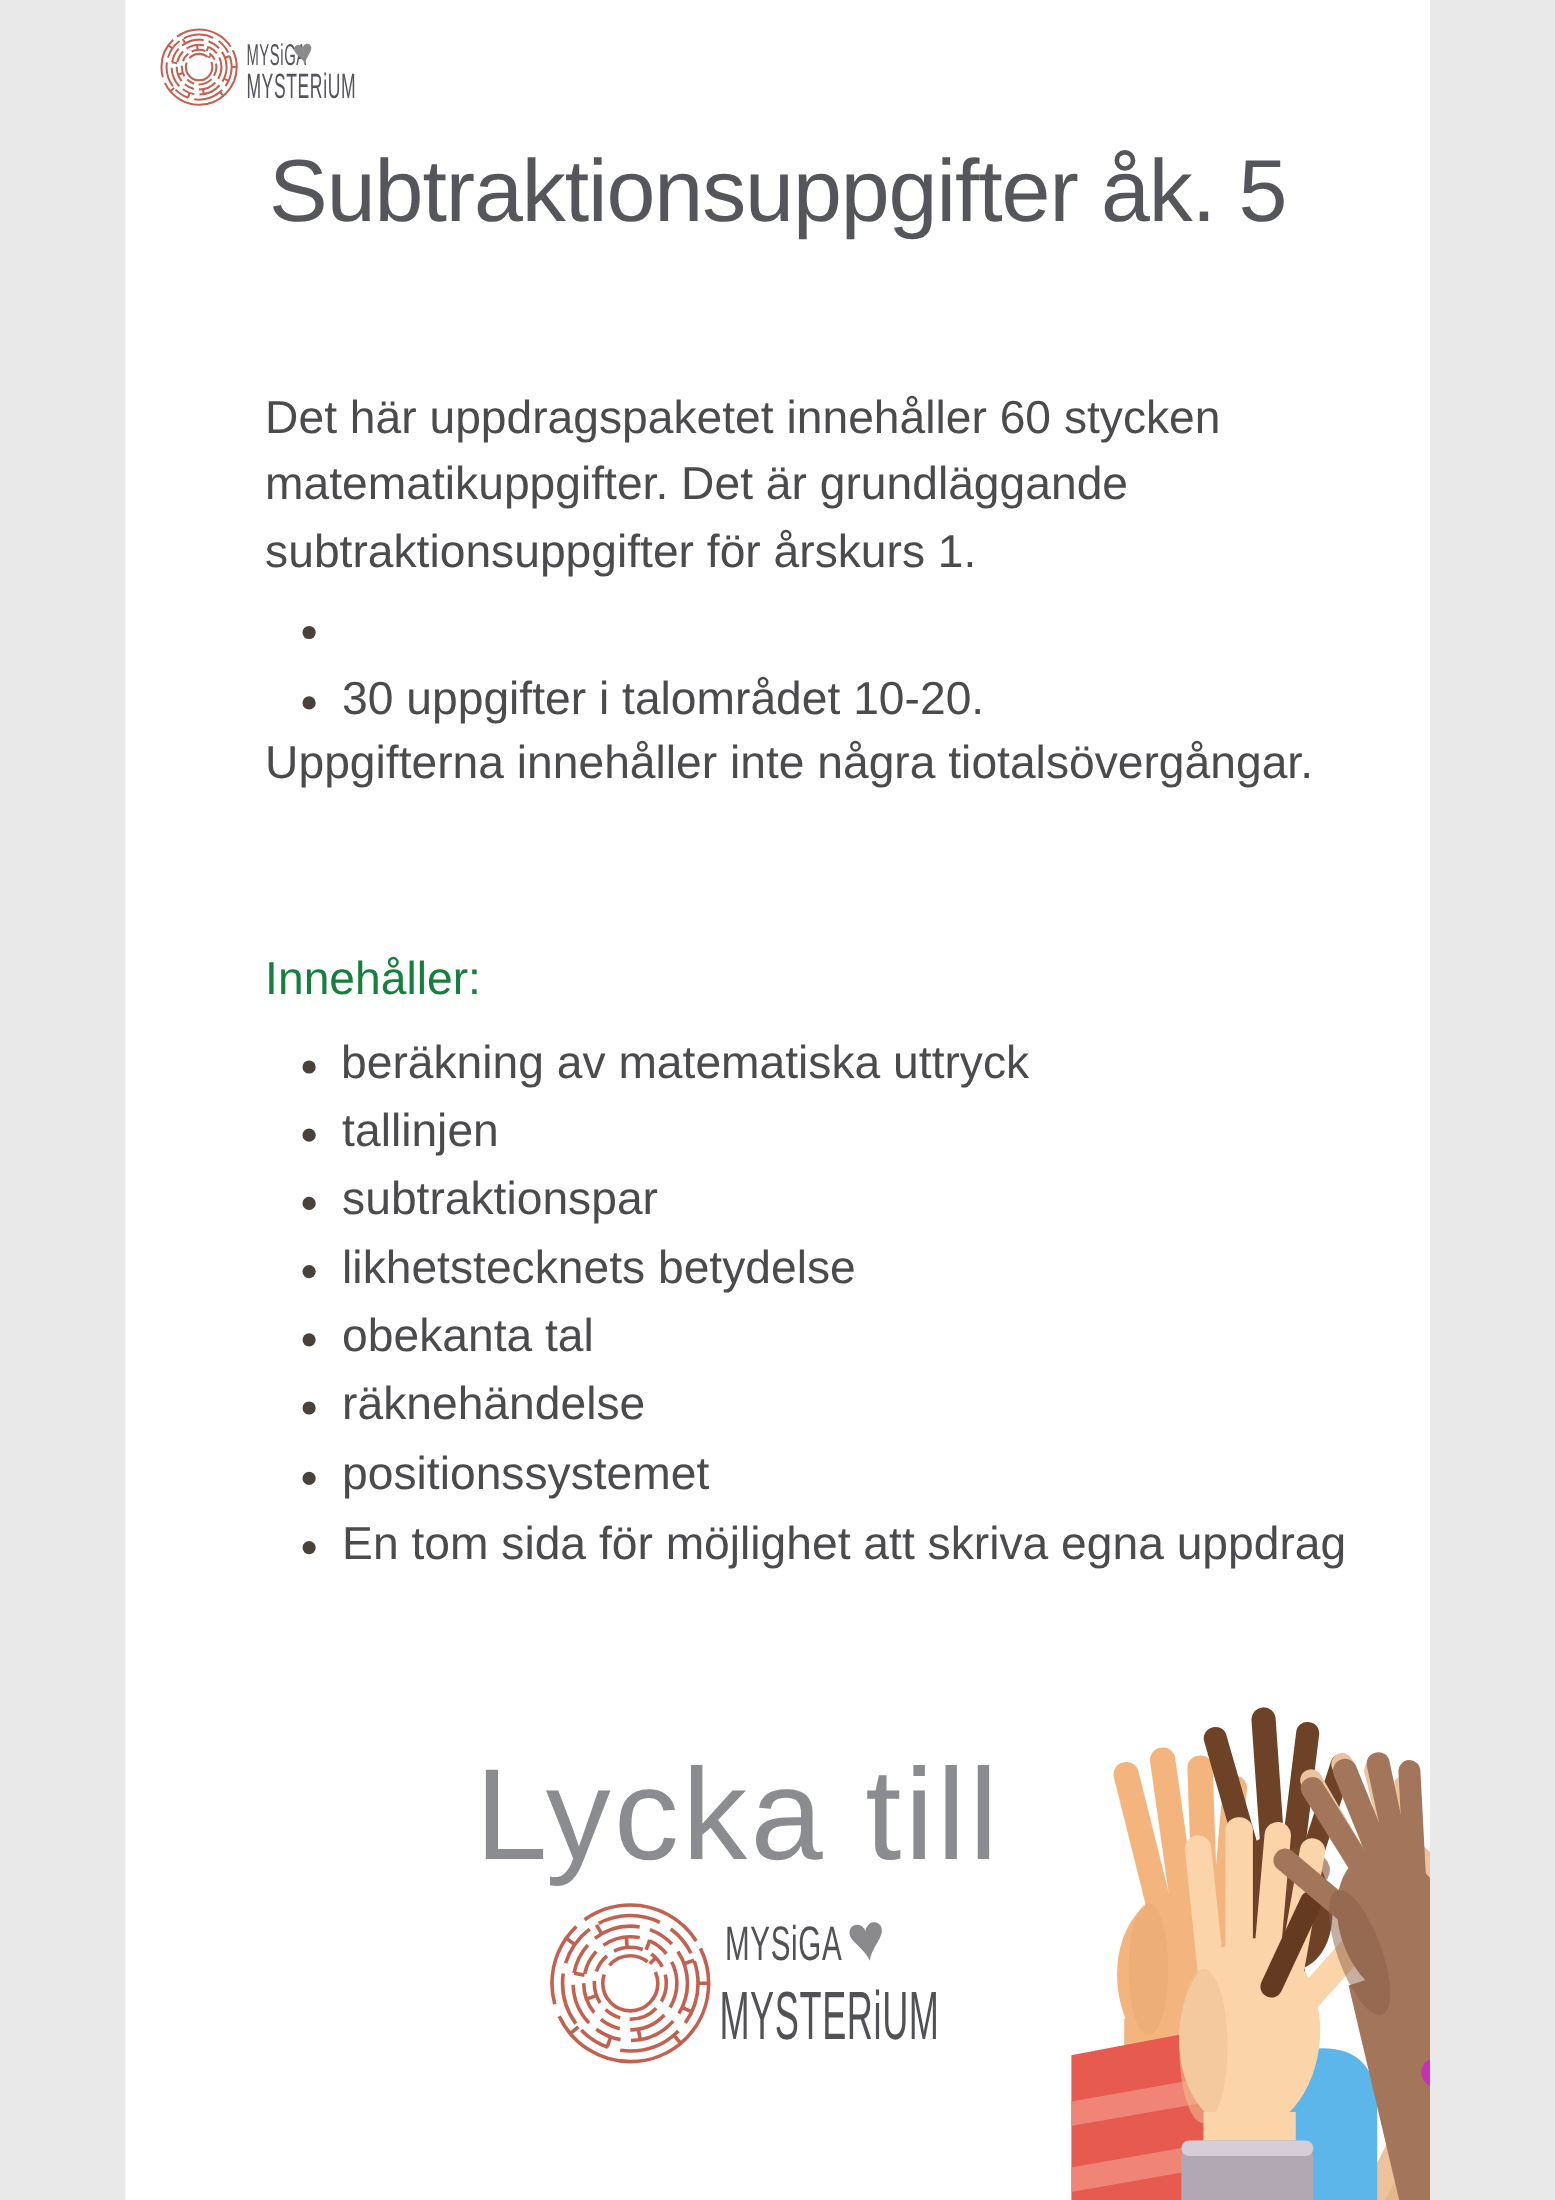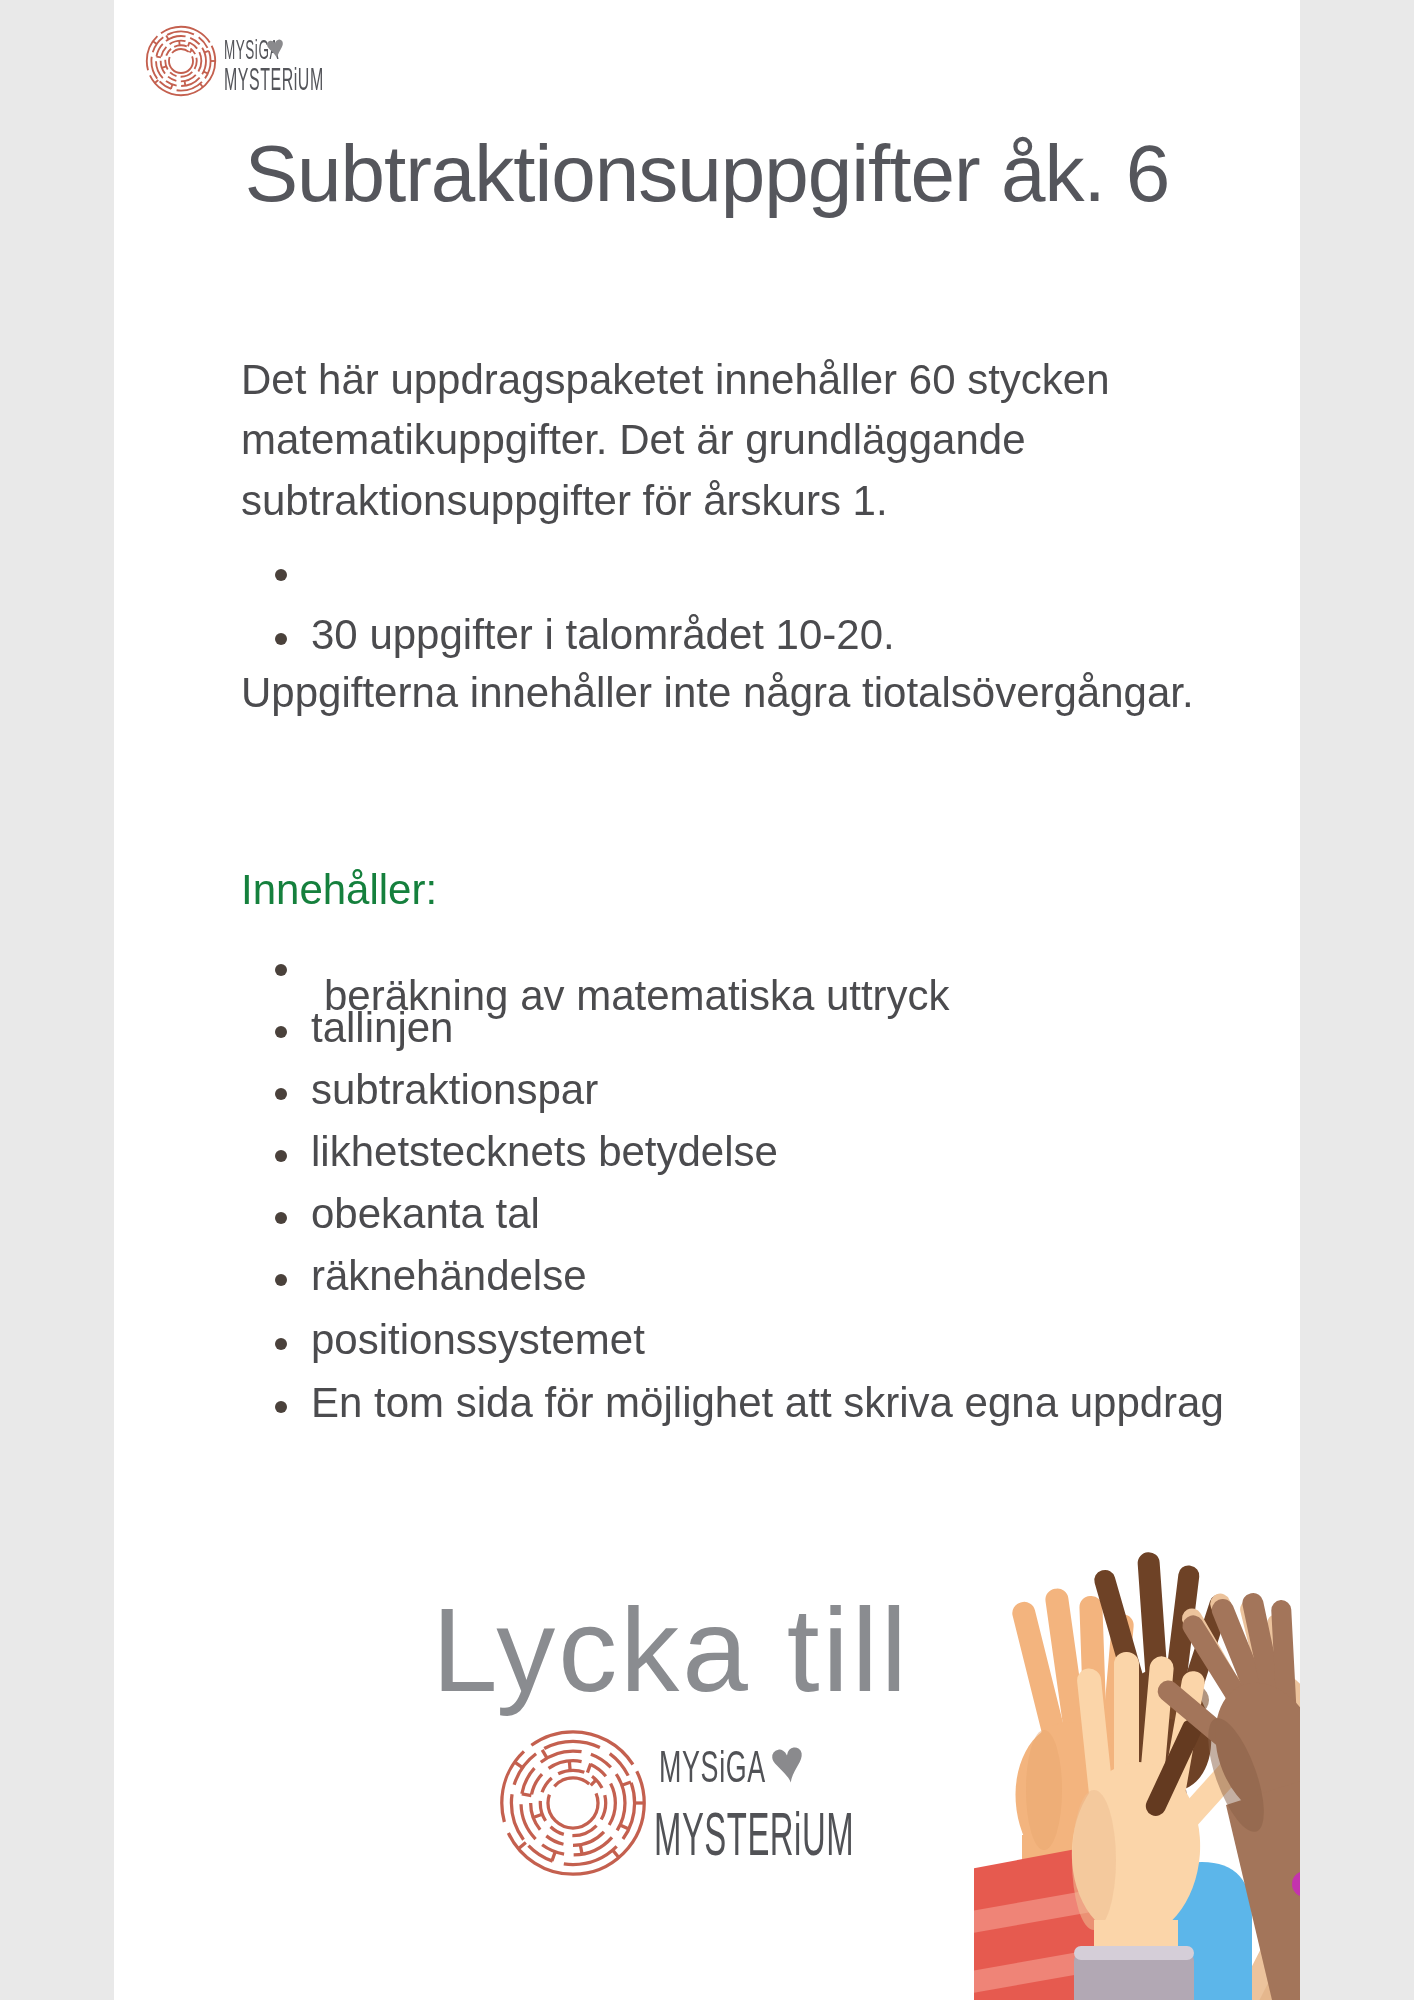--- a/index.html
+++ b/index.html
@@ -68,36 +68,36 @@
       <line x1="77" y1="46.1" x2="76.2" y2="36.2"></line>
         <line x1="95" y1="48.4" x2="98.4" y2="39"></line>
       <line x1="98.4" y1="61.6" x2="104" y2="55.9"></line>
         <line x1="130.8" y1="61.5" x2="140.2" y2="58.1"></line>
     </g>
   </svg>
   <span class="abs brand-sm-1">MYSiGA</span>
   <span class="abs heart-sm">♥</span>
   <span class="abs brand-sm-2">MYSTERiUM</span>
 
-  <div class="abs doc-title">Subtraktionsuppgifter åk. 6</div>
+  <div class="abs doc-title">Subtraktionsuppgifter åk. 5</div>
 
   <div class="abs body-line" style="left:127px;top:359px;text-align:right;">Det här uppdragspaketet innehåller 60 stycken</div>
   <div class="abs body-line" style="left:127px;top:419px;">matematikuppgifter. Det är grundläggande</div>
   <div class="abs body-line" style="left:127px;top:480px;">subtraktionsuppgifter för årskurs 1.</div>
 
   <span class="bullet-dot" style="left:161px;top:569px;"></span>
   <span class="bullet-dot" style="left:161px;top:633px;"></span>
   <div class="abs body-line" style="left:197px;top:614px;">30 uppgifter i talområdet 10-20.</div>
 
   <div class="abs body-line" style="left:127px;top:672px;">Uppgifterna innehåller inte några tiotalsövergångar.</div>
 
   <div class="abs heading" style="left:127px;top:869px;">Innehåller:</div>
 
   <span class="bullet-dot" style="left:161px;top:964px;"></span>
-  <div class="abs body-line" style="left:210px;top:945px;margin-top:30px;">beräkning av matematiska uttryck</div>
+  <div class="abs body-line" style="left:196px;top:945px;">beräkning av matematiska uttryck</div>
   <span class="bullet-dot" style="left:161px;top:1026px;"></span>
   <div class="abs body-line" style="left:197px;top:1007px;">tallinjen</div>
   <span class="bullet-dot" style="left:161px;top:1088px;"></span>
   <div class="abs body-line" style="left:197px;top:1069px;">subtraktionspar</div>
   <span class="bullet-dot" style="left:161px;top:1150px;"></span>
   <div class="abs body-line" style="left:197px;top:1131px;">likhetstecknets betydelse</div>
   <span class="bullet-dot" style="left:161px;top:1212px;"></span>
   <div class="abs body-line" style="left:197px;top:1193px;">obekanta tal</div>
   <span class="bullet-dot" style="left:161px;top:1274px;"></span>
   <div class="abs body-line" style="left:197px;top:1255px;">räknehändelse</div>

